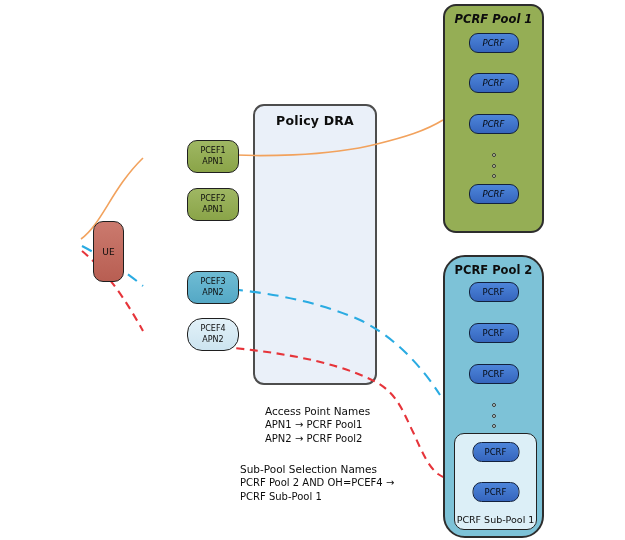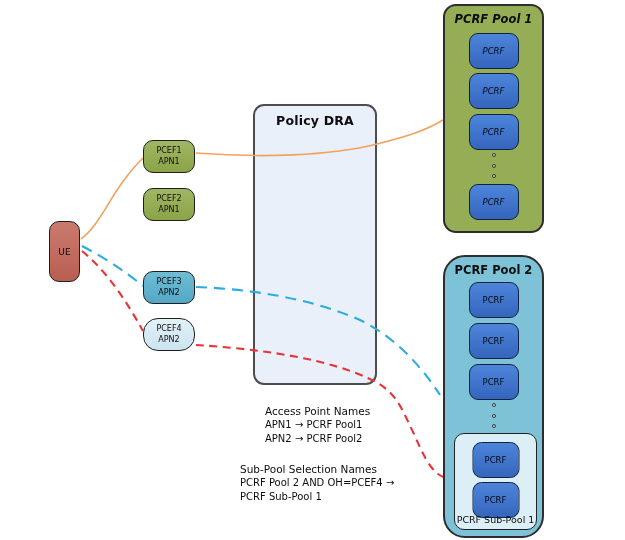--- a/index.html
+++ b/index.html
@@ -52,20 +52,21 @@
   .node {
     position: absolute;
     display: flex;
     flex-direction: column;
     align-items: center;
     justify-content: center;
     border: 1.5px solid #1f1f1f;
     border-radius: 10px;
     text-align: center;
     color: #0d0d0d;
+    margin-left: 44px;
   }
   .node .l1, .node .l2 { font-size: 8px; line-height: 10.5px; }
 
   .ue {
     left: 49px; top: 221px;
     width: 31px; height: 61px;
     background: linear-gradient(180deg, #cb7a6e, #b85e52);
     font-size: 9px;
   }
   .pcef { width: 52px; height: 33px; }
@@ -96,21 +97,21 @@
   .pool2 {
     left: 443px; top: 255px;
     width: 101px; height: 283px;
     background: #7dc2d7;
     border-radius: 22px;
   }
   .pcrf {
     position: absolute;
     left: 50%;
     transform: translateX(-50%);
-    width: 50px; height: 36px;
+    width: 50px; height: 20px;
     background: linear-gradient(180deg, #4d85da, #3565bd);
     border: 1.5px solid #12213d;
     border-radius: 9px;
     display: flex;
     align-items: center;
     justify-content: center;
     font-size: 8.5px;
     color: #05080f;
   }
   .dot {

